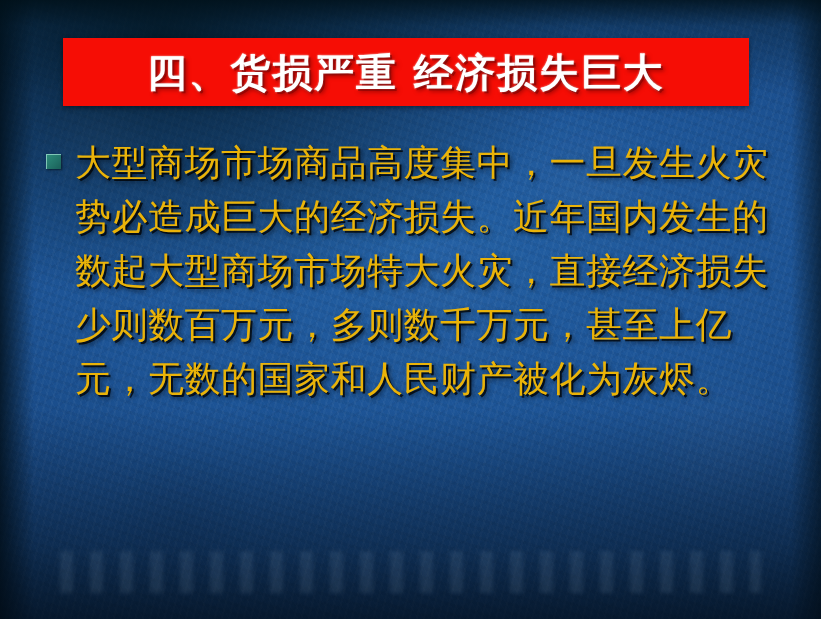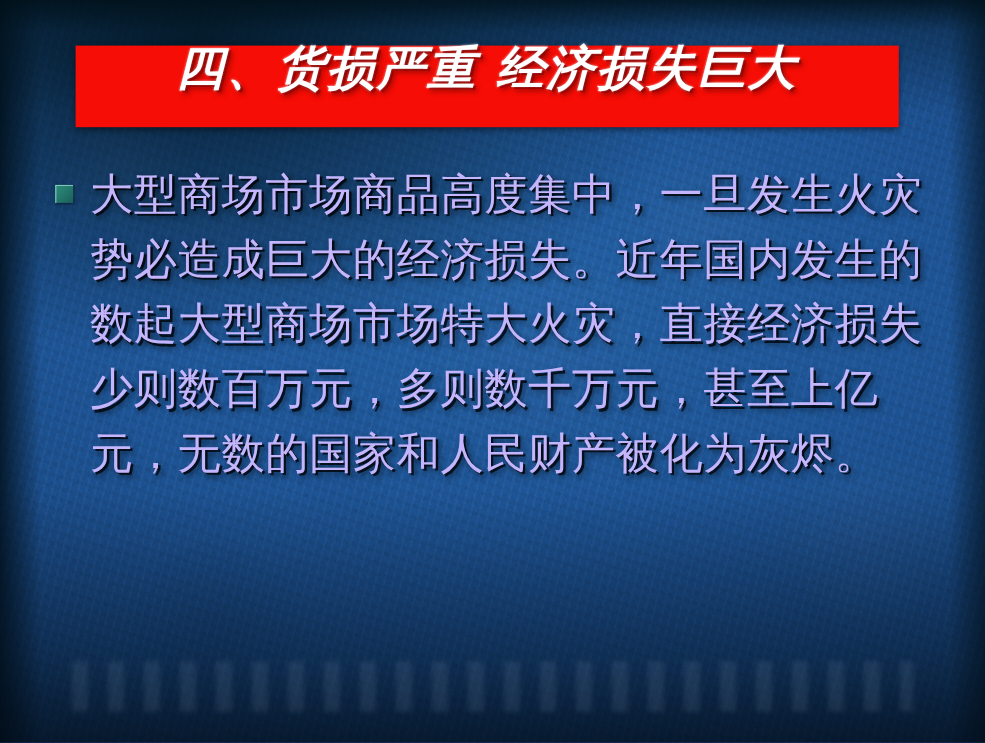--- a/index.html
+++ b/index.html
@@ -68,24 +68,23 @@
 
   
   .title-bar {
     position: absolute;
     left: 63px;
     top: 38px;
     width: 686px;
     height: 68px;
     background: #f60d05;
     display: flex;
-    align-items: flex-start;
+    align-items: center;
     justify-content: center;
     box-shadow: 0 2px 5px rgba(0,0,0,.45);
-    font-style: italic;
   }
   .title-text {
     color: #ffffff;
     font-size: 39px;
     font-weight: bold;
     letter-spacing: 2px;
     white-space: nowrap;
     line-height: 1;
     text-shadow:
       2px 2px 0 rgba(120,0,0,.55),
@@ -113,21 +112,21 @@
     height: 15px;
     margin-top: 18px;
     margin-right: 14px;
     background: linear-gradient(135deg, #2f8f7c 0%, #23756a 55%, #1a5f58 100%);
     box-shadow:
       inset 1px 1px 0 rgba(200,255,240,.55),
       1px 1px 2px rgba(0,0,0,.55);
   }
   .bullet-text {
     flex: 1 1 auto;
-    color: #c4b5fd;
+    color: #eab308;
     font-size: 36px;
     line-height: 54px;
     letter-spacing: .5px;
     text-shadow:
       2px 2px 0 rgba(0,0,0,.75),
       3px 3px 5px rgba(0,0,0,.6);
   }
 </style>
 </head>
 <body>

